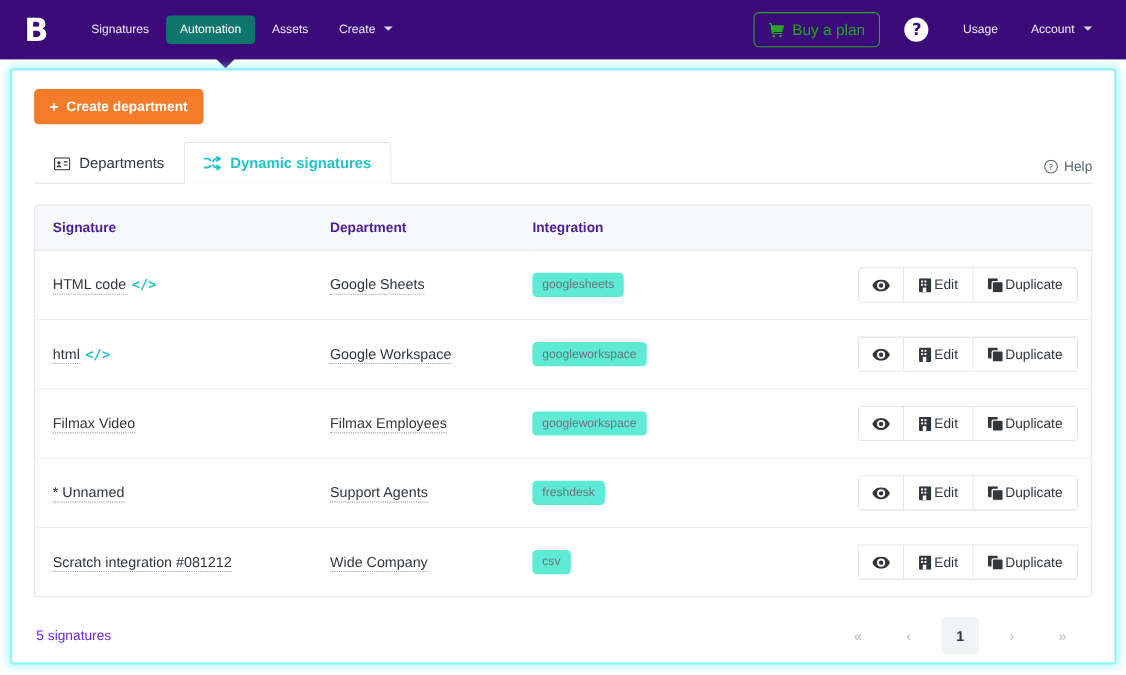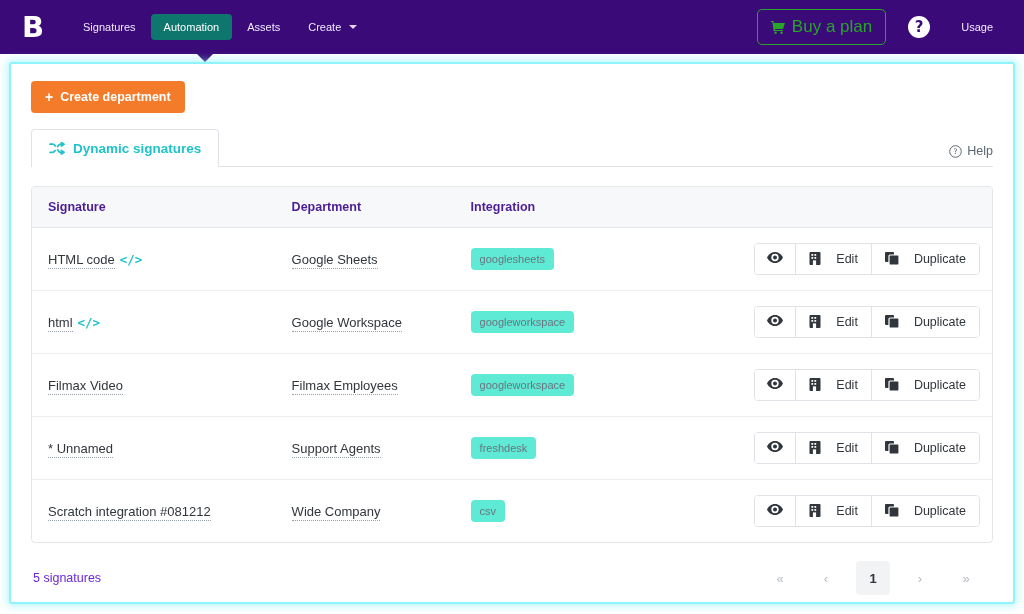--- a/index.html
+++ b/index.html
@@ -53,21 +53,21 @@
     display: flex;
     align-items: center;
     gap: 4px;
   }
   .buy-plan {
     display: flex; align-items: center; gap: 7px;
     border: 1px solid #28a428;
     color: #28a428;
     border-radius: 5px;
     padding: 7px 13px;
-    font-size: 17px;
+    font-size: 14px;
     cursor: pointer;
     background: transparent;
   }
   .help-circle {
     width: 22px; height: 22px;
     border-radius: 50%;
     background: #ffffff;
     color: #3a0a78;
     font-size: 15px;
     font-weight: bold;
@@ -207,21 +207,21 @@
 
   .actions { text-align: right; padding-right: 12px !important; }
   .btn-group {
     display: inline-flex;
     border: 1px solid #dfe3e8;
     border-radius: 4px;
     overflow: hidden;
     background: #ffffff;
   }
   .btn-group > div {
-    display: flex; align-items: flex-start; gap: 15px;
+    display: flex; align-items: center; gap: 2px;
     padding: 8px 13px;
     font-size: 12.5px;
     color: #31363c;
     cursor: pointer;
     border-right: 1px solid #dfe3e8;
     background: #ffffff;
     white-space: nowrap;
   }
   .btn-group > div:last-child { border-right: none; }
   .btn-eye { padding: 8px 12px !important; }
@@ -282,35 +282,51 @@
           <circle cx="4.6" cy="11.7" r="1.2"></circle>
             <circle cx="10.6" cy="11.7" r="1.2"></circle>
         </svg>
       </span>
       <span>Buy a plan</span>
     </div>
     <div class="help-circle">?</div>
     <div class="nav-item">
       <span>Usage</span>
     </div>
+    <div class="nav-item">
+      <span>Account</span>
+      <span class="caret-down"></span>
+    </div>
   </div>
 
   <div class="nav-notch"></div>
 </div>
 
 <div class="page">
   <div class="card">
 
     <button class="create-btn">
       <span class="plus-glyph">+</span>
       <span>Create department</span>
     </button>
 
     
     <div class="tabbar">
+      <div class="tab">
+        <span>
+          <svg width="15" height="12" viewBox="0 0 15 12" fill="none" stroke="#31363c" stroke-width="1.1">
+            <rect x="0.6" y="0.6" width="13.8" height="10.8" rx="1.2"></rect>
+            <circle cx="4.6" cy="5" r="1.5" fill="#31363c" stroke="none"></circle>
+            <path d="M2.3 9.1c.4-1.2 1.3-1.8 2.3-1.8s1.9.6 2.3 1.8" fill="#31363c" stroke="none"></path>
+            <line x1="9" y1="4.2" x2="12.4" y2="4.2"></line>
+            <line x1="9" y1="7" x2="12.4" y2="7"></line>
+          </svg>
+        </span>
+        <span>Departments</span>
+      </div>
       <div class="tab active">
         <span>
           <svg width="16" height="13" viewBox="0 0 16 13" fill="none" stroke="#1fc3c9" stroke-width="1.8" stroke-linecap="round">
             <path d="M1 2.2h2.6c1.2 0 2 .7 2.7 1.7M1 10.3h2.6c1.2 0 2-.7 2.7-1.7"></path>
             <path d="M8.6 4.5c.8-1.3 1.7-2.3 3-2.3h2.3M8.6 8c.8 1.3 1.7 2.3 3 2.3h2.3"></path>
             <path d="M12.3 0.4l2.7 1.8-2.7 1.8M12.3 8.5l2.7 1.8-2.7 1.8" stroke-linejoin="round"></path>
           </svg>
         </span>
         <span>Dynamic signatures</span>
       </div>

